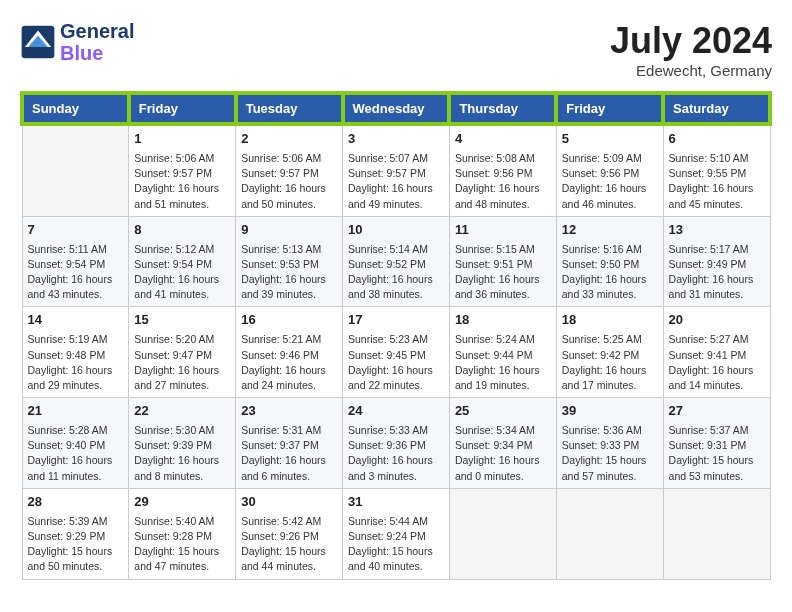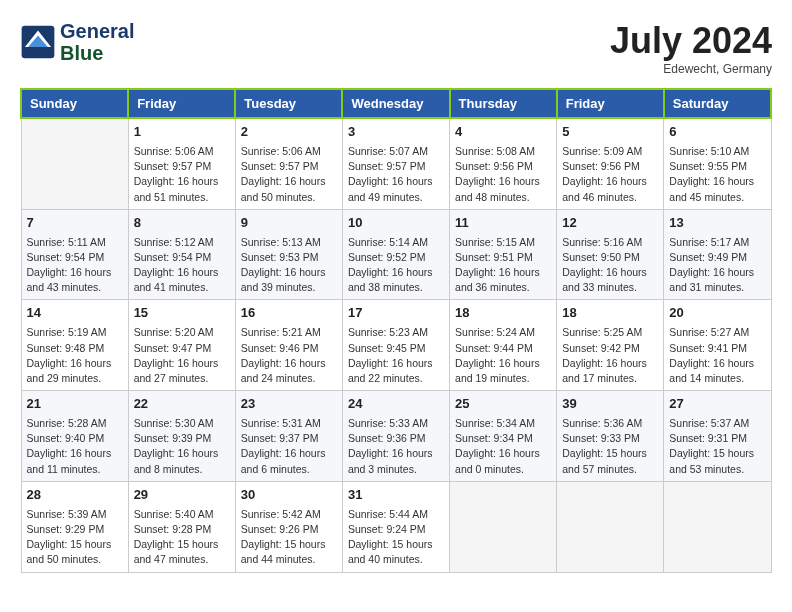--- a/index.html
+++ b/index.html
@@ -28,36 +28,36 @@
     .title-block {
       text-align: right;
       margin-left: 7px;
     }
     .month-year {
       font-size: 36px;
       font-weight: bold;
       color: #222;
     }
     .location {
-      font-size: 12px;
+      font-size: 15px;
       color: #444;
     }
     table {
       width: 100%;
       border-collapse: collapse;
       font-size: 11px;
     }
     thead tr th {
       background: #2a5caa;
       color: #fff;
       padding: 6px 8px;
       text-align: left;
       font-size: 13px;
       font-weight: bold;
-      border: 2px solid #84cc16;
+      border: 4px solid #84cc16;
     }
     tbody tr td {
       border: 1px solid #ccc;
       vertical-align: top;
       padding: 4px 5px;
       min-height: 80px;
       width: calc(100% / 7);
       color: #333;
       line-height: 1.45;
     }
@@ -90,21 +90,21 @@
 
 <div class="header">
   <div class="logo">
     <svg class="logo-icon" viewBox="0 0 44 44">
       <rect x="2" y="2" width="40" height="40" rx="4" fill="#1a3a6b"></rect>
       <polygon points="22,8 38,28 6,28" fill="#fff"></polygon>
       <polygon points="22,14 34,28 10,28" fill="#4a90d9"></polygon>
     </svg>
     <div>
       <div style="font-size:20px;font-weight:bold;color:#1a3a6b;line-height:1.1;">General</div>
-      <div style="font-size:20px;font-weight:bold;color:#14532d;line-height:1.1;">Blue</div>
+      <div style="font-size:20px;font-weight:bold;color:#8b5cf6;line-height:1.1;">Blue</div>
     </div>
   </div>
   <div class="title-block">
     <div class="month-year">July 2024</div>
     <div class="location">Edewecht, Germany</div>
   </div>
 </div>
 
 <table>
   <thead>

